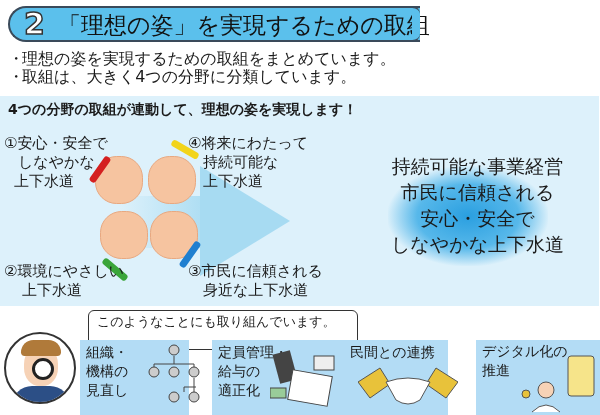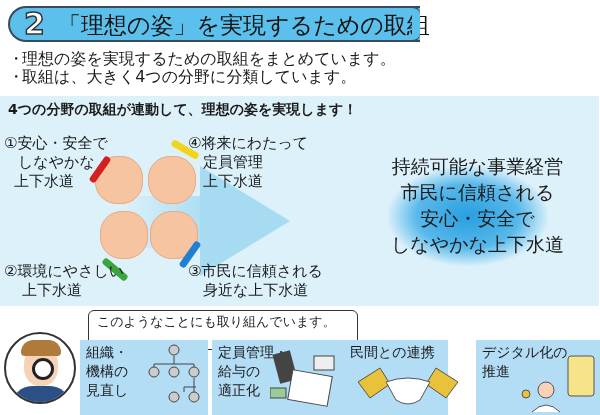--- a/index.html
+++ b/index.html
@@ -59,21 +59,21 @@
   <div class="fist" style="left:150px;top:115px;"></div>
   <div class="band" style="left:175px;top:155px;background:#1f7fd0;transform:rotate(-55deg);"></div>
 
   <div class="lbl" style="left:4px;top:38px;">
     <div>①安心・安全で</div>
     <div style="padding-left:14px">しなやかな</div>
     <div style="padding-left:10px">上下水道</div>
   </div>
   <div class="lbl" style="left:188px;top:38px;">
     <div>④将来にわたって</div>
-    <div style="padding-left:15px">定員管理</div>
+    <div style="padding-left:15px">持続可能な</div>
     <div style="padding-left:15px">上下水道</div>
   </div>
   <div class="lbl" style="left:4px;top:166px;">
     <div>②環境にやさしい</div>
     <div style="padding-left:18px">上下水道</div>
   </div>
   <div class="lbl" style="left:188px;top:166px;">
     <div>③市民に信頼される</div>
     <div style="padding-left:15px">身近な上下水道</div>
   </div>
@@ -89,21 +89,21 @@
 
 <div class="bottom">
   <div class="avatar">
     <div class="av-suit"></div>
     <div class="av-face"></div>
     <div class="av-hair"></div>
     <div class="av-lens"></div>
   </div>
   <div class="bubble">このようなことにも取り組んでいます。</div>
 
-  <div class="card" style="left:80px;width:128px;">
+  <div class="card" style="left:80px;width:109px;">
     <div class="card-t">
       <div>組織・</div>
       <div>機構の</div>
       <div>見直し</div>
     </div>
     <svg class="ic" style="left:62px;top:2px" width="64" height="72">
       <g fill="#ccc" stroke="#444" stroke-width="1">
         <circle cx="32" cy="8" r="5"></circle>
           <circle cx="12" cy="30" r="5"></circle>
           <circle cx="32" cy="30" r="5"></circle>
@@ -133,21 +133,21 @@
     <div class="card-t">
       <div>民間との連携</div>
     </div>
     <svg class="ic" style="left:14px;top:24px" width="100" height="48">
       <polygon points="0,18 22,4 32,20 12,34" fill="#e8c23a" stroke="#555"></polygon>
       <polygon points="100,18 78,4 68,20 88,34" fill="#e8c23a" stroke="#555"></polygon>
       <path d="M28 18 Q50 10 72 18 L62 36 Q50 44 38 36 Z" fill="#fff" stroke="#555"></path>
     </svg>
   </div>
 
-  <div class="card" style="left:476px;width:124px;">
+  <div class="card" style="left:476px;width:124px;font-family:Liberation Mono, monospace;">
     <div class="card-t">
       <div>デジタル化の</div>
       <div>推進</div>
     </div>
     <svg class="ic" style="left:40px;top:14px" width="82" height="60">
       <rect x="52" y="2" width="26" height="40" rx="3" fill="#f6e48a" stroke="#555"></rect>
       <circle cx="30" cy="36" r="8" fill="#f6d2b6" stroke="#555"></circle>
       <path d="M16 58 Q30 44 44 58" fill="#fff" stroke="#555"></path>
       <circle cx="10" cy="40" r="4" fill="#e8c23a" stroke="#555"></circle>
     </svg>

